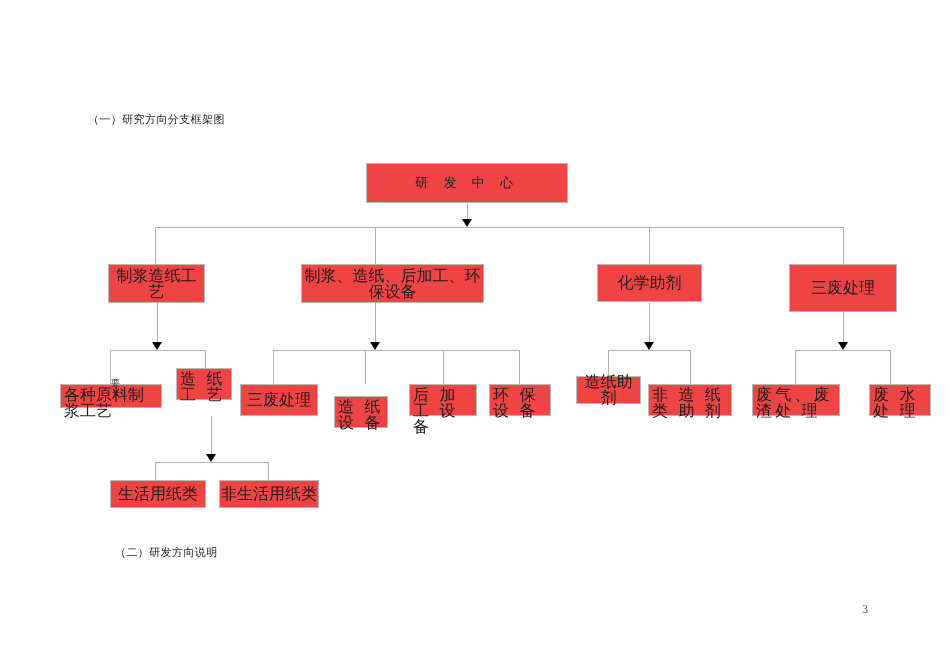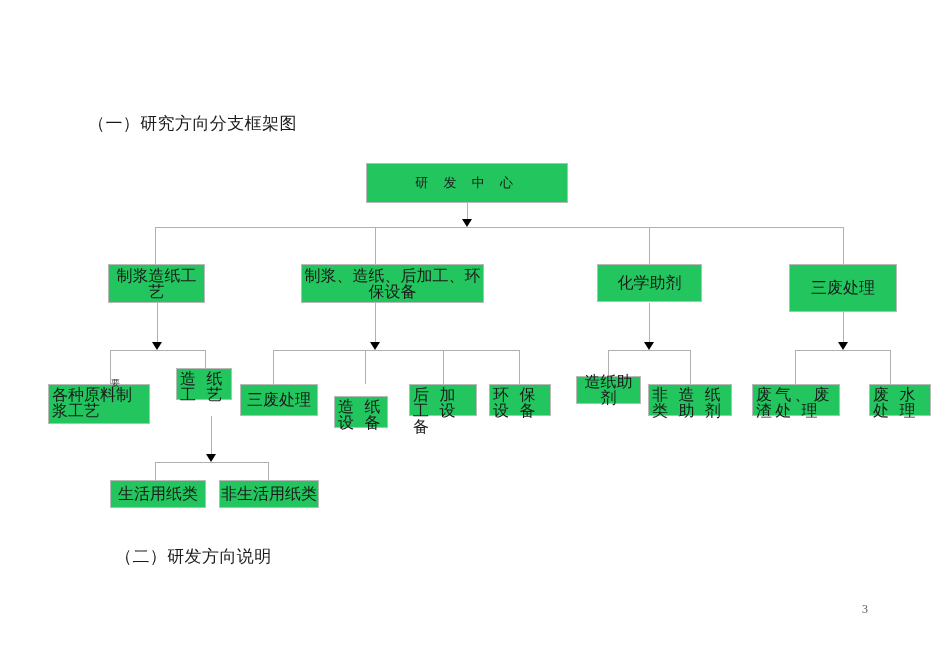--- a/index.html
+++ b/index.html
@@ -16,39 +16,39 @@
     width: 950px;
     height: 672px;
     background: #ffffff;
     overflow: hidden;
   }
 
   
   .section-heading {
     position: absolute;
     font-family: "DejaVu Sans", "Liberation Sans", sans-serif;
-    font-size: 17px;
+    font-size: 11px;
     letter-spacing: 0.4px;
     color: #1a1a1a;
     white-space: nowrap;
   }
 
   .page-number {
     position: absolute;
     font-family: "Liberation Serif", serif;
     font-size: 12px;
     color: #555555;
   }
 
   
   .node {
     position: absolute;
     box-sizing: border-box;
     border: 1px solid #b9b9b9;
-    background: #22c55e;
+    background: #ef4444;
     font-family: "Liberation Serif", "DejaVu Serif", serif;
     color: #1a1a1a;
     overflow: visible;
     z-index: 5;
   }
   .node .node-label {
     display: block;
     font-size: 16px;
     line-height: 16px;
     white-space: pre-wrap;
@@ -171,21 +171,21 @@
   </div>
 
   <div class="node center-label" style="left:597px; top:264px; width:105px; height:38px;">
     <span class="node-label">化学助剂</span>
   </div>
 
   <div class="node center-label" style="left:789px; top:264px; width:108px; height:48px;">
     <span class="node-label">三废处理</span>
   </div>
 
-  <div class="node top-label" style="left:48px; top:384px; width:102px; height:40px;">
+  <div class="node top-label" style="left:60px; top:384px; width:102px; height:24px;">
     <span class="node-label">各种原料制浆工艺</span>
   </div>
 
   <div class="node top-label wide-spaced" style="left:176px; top:368px; width:56px; height:32px;">
     <span class="node-label">造 纸 工 艺</span>
   </div>
 
   <div class="node center-label" style="left:240px; top:384px; width:78px; height:32px;">
     <span class="node-label">三废处理</span>
   </div>

